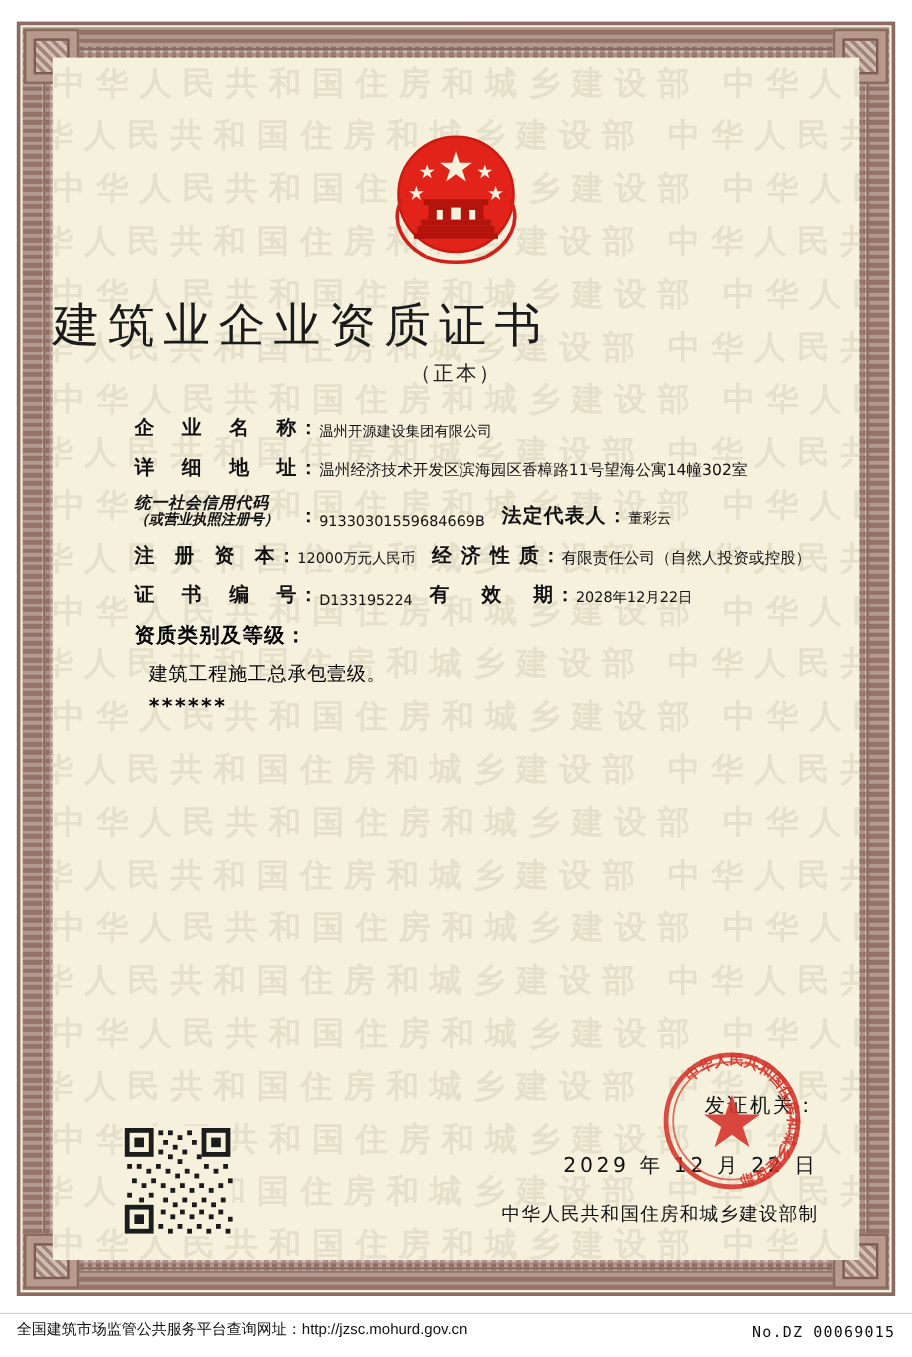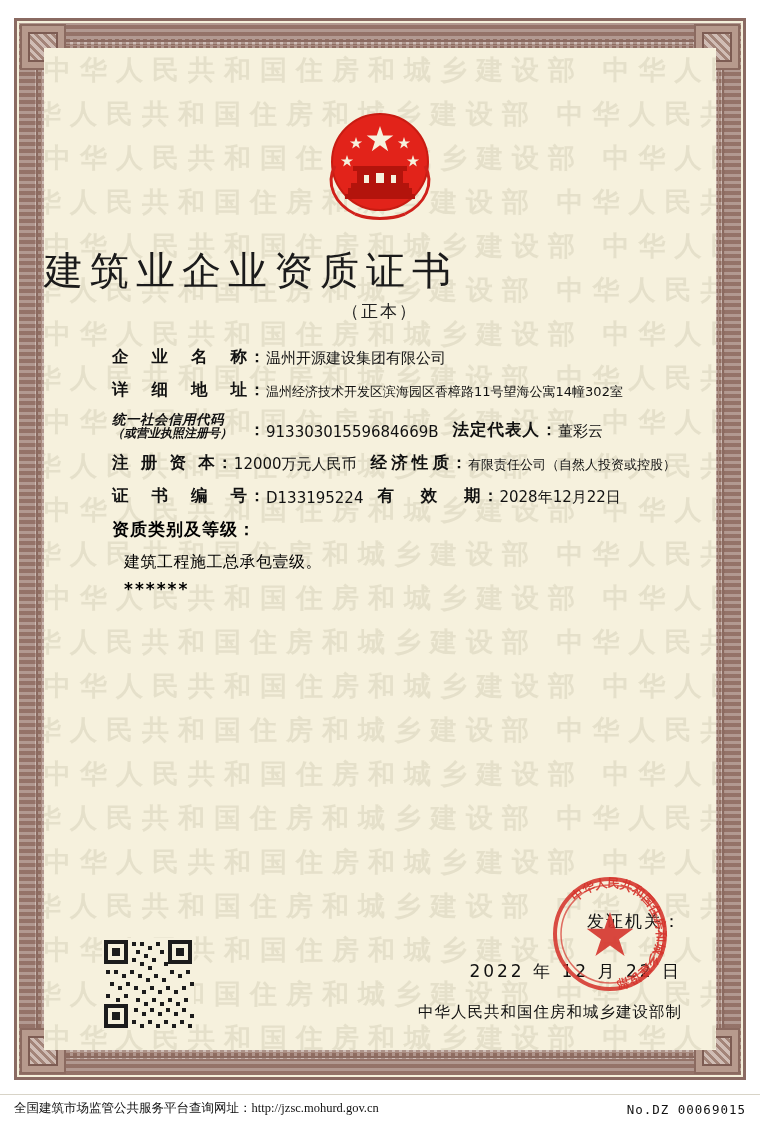--- a/index.html
+++ b/index.html
@@ -175,21 +175,21 @@
     white-space: nowrap;
     letter-spacing: 1px;
   }
   .f-label.spread {
     width: 136px;
     display: inline-flex;
     justify-content: space-between;
   }
   .f-colon { font-weight: 700; margin: 0 1px 0 1px; }
   .f-value {
-    font-size: 15px;
+    font-size: 12px;
     color: #111;
     white-space: nowrap;
   }
   .f-value.small { font-size: 13px; text-align: right; }
   .f-label2 {
     font-weight: 700;
     font-size: 16.5px;
     white-space: nowrap;
     margin-left: 14px;
     letter-spacing: 1px;
@@ -277,21 +277,21 @@
     height: 92px;
   }
 
   
   #footer-left {
     position: absolute;
     left: 14px;
     bottom: 14px;
     font-size: 12.5px;
     color: #111;
-    font-family: Liberation Serif, serif;
+    font-family: Liberation Sans, sans-serif;
   }
   #footer-right {
     position: absolute;
     right: 14px;
     bottom: 14px;
     font-size: 12.5px;
     color: #111;
     letter-spacing: 1px;
     font-family: "DejaVu Sans Mono", monospace;
   }
@@ -463,21 +463,21 @@
       <div id="qual-heading">资质类别及等级：</div>
       <div id="qual-body">建筑工程施工总承包壹级。</div>
       <div id="qual-stars">******</div>
     </div>
 
     <div id="issuer-row">
       <span>发证机关：</span>
     </div>
 
     <div id="issue-date-row">
-      <span>2022</span>
+      <span>2029</span>
       <span>年</span>
       <span>12</span>
       <span>月</span>
       <span>22</span>
       <span>日</span>
     </div>
 
     <div id="issuer-footer">中华人民共和国住房和城乡建设部制</div>
 
     <div id="official-seal">

